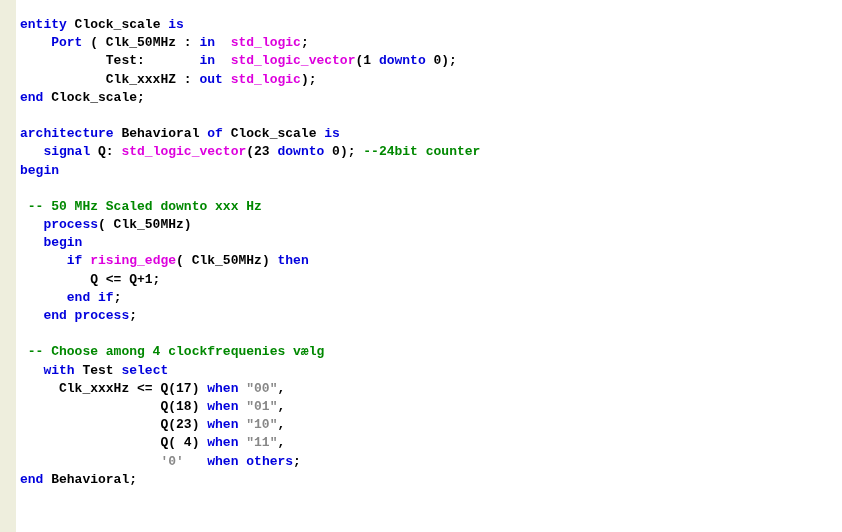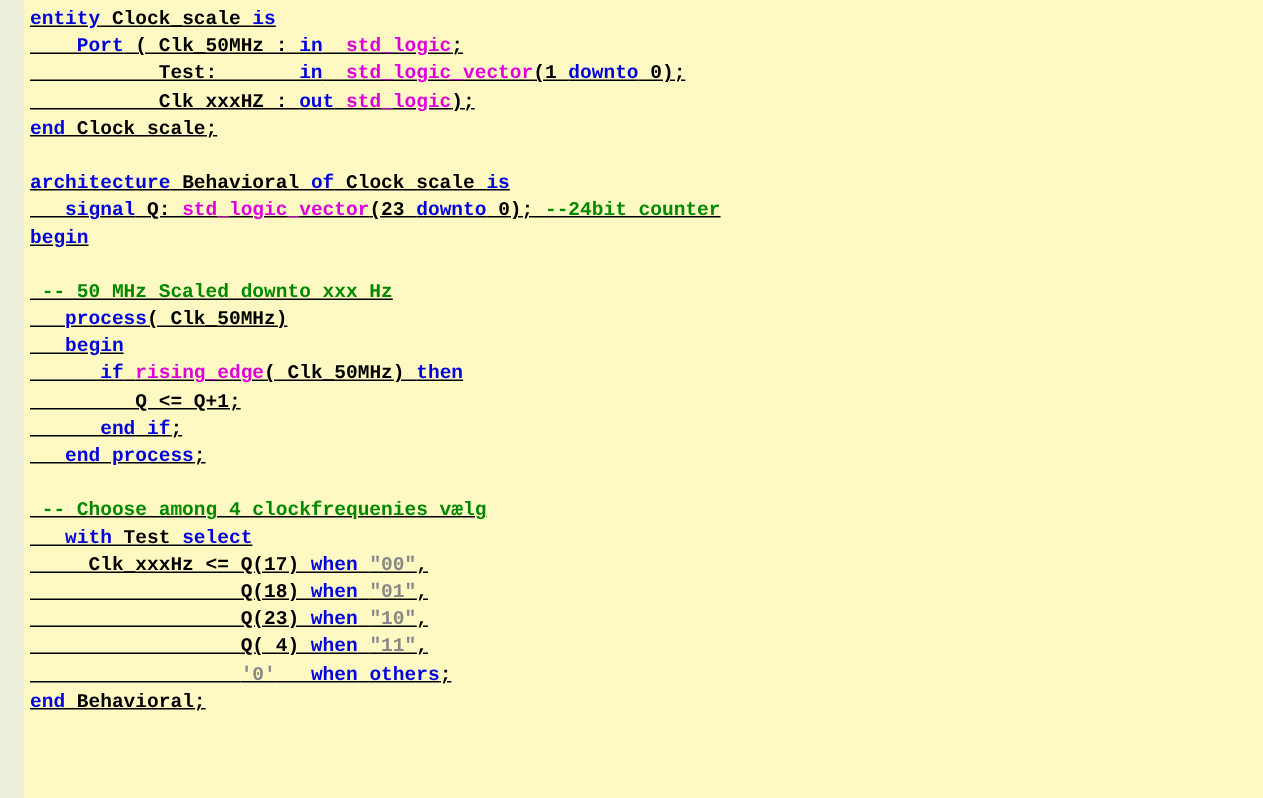--- a/index.html
+++ b/index.html
@@ -5,25 +5,24 @@
     * { margin: 0; padding: 0; box-sizing: border-box; }
     body {
       background: #eeeedd;
       font-family: "Courier New", monospace;
       font-size: 13px;
       font-weight: bold;
       line-height: 1.4;
       color: #000000;
     }
     .code-area {
-      background: #fef9c3;
-      padding: 4px 4px;
+      background: #ffffff;
+      padding: 16px 4px;
       margin-left: 16px;
       min-height: 532px;
-      text-decoration: underline;
     }
     pre {
       font-family: "Courier New", monospace;
       font-weight: bold;
       white-space: pre;
     }
     .kw { color: #0000dd; }
     .type { color: #dd00dd; }
     .str { color: #888888; }
     .comment { color: #008800; }

